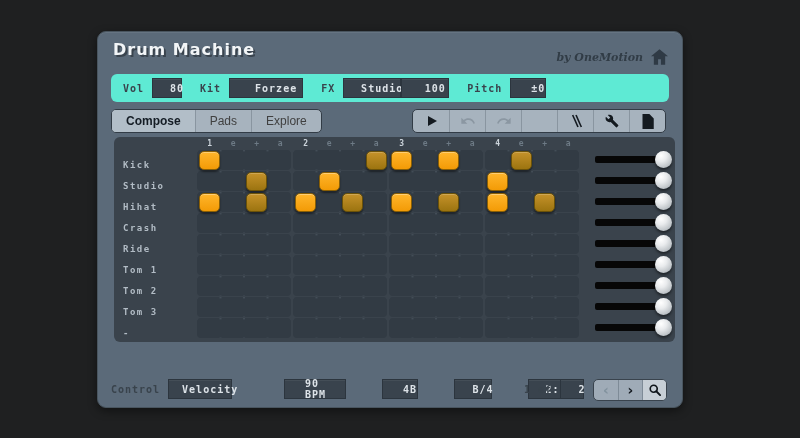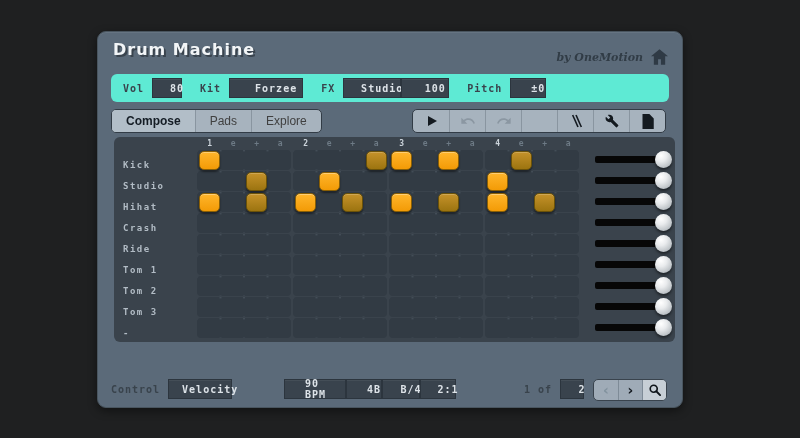--- a/index.html
+++ b/index.html
@@ -141,21 +141,21 @@
   .slider-knob {
     position:absolute; right:3px; top:2px; width:17px; height:17px; border-radius:50%;
     background: radial-gradient(circle at 35% 28%, #ffffff 0%, #e9ebed 35%, #c3c8cc 68%, #989ea3 100%);
     box-shadow: 0 2px 3px rgba(0,0,0,0.5);
     cursor:grab;
   }
 
   
   .footer { position:absolute; left:0; top:347px; width:100%; height:22px; }
   .footer-left { position:absolute; left:13px; top:0; display:flex; align-items:center; }
-  .footer-mid { position:absolute; left:186px; top:0; display:flex; align-items:center; }
+  .footer-mid { position:absolute; left:186px; top:0; display:flex; align-items:center;gap:36px; }
   .footer-page { position:absolute; left:426px; top:0; display:flex; align-items:center; }
   .footer-label {
     font-family:"DejaVu Sans Mono", monospace; font-size:10px; font-weight:bold;
     color:#39434c; letter-spacing:1px; margin-right:8px;
   }
   .nav-group {
     position:absolute; right:15px; top:0; height:22px;
     display:flex; background:#9fabb7; border:1px solid #39434d; border-radius:5px;
     overflow:hidden;
   }

